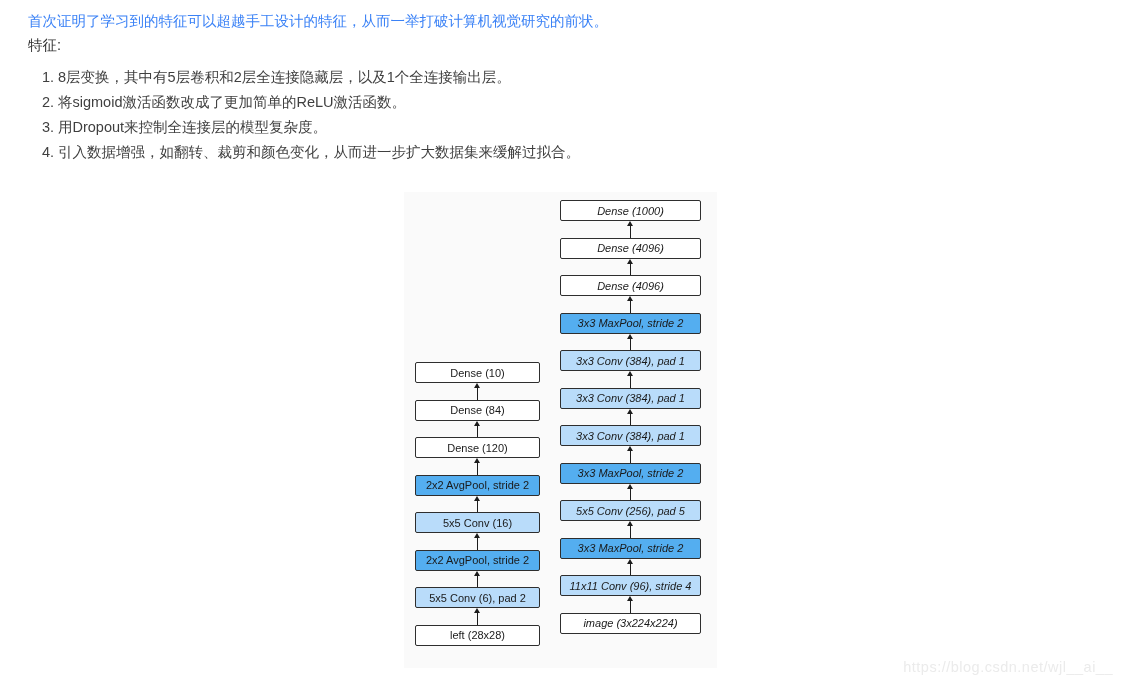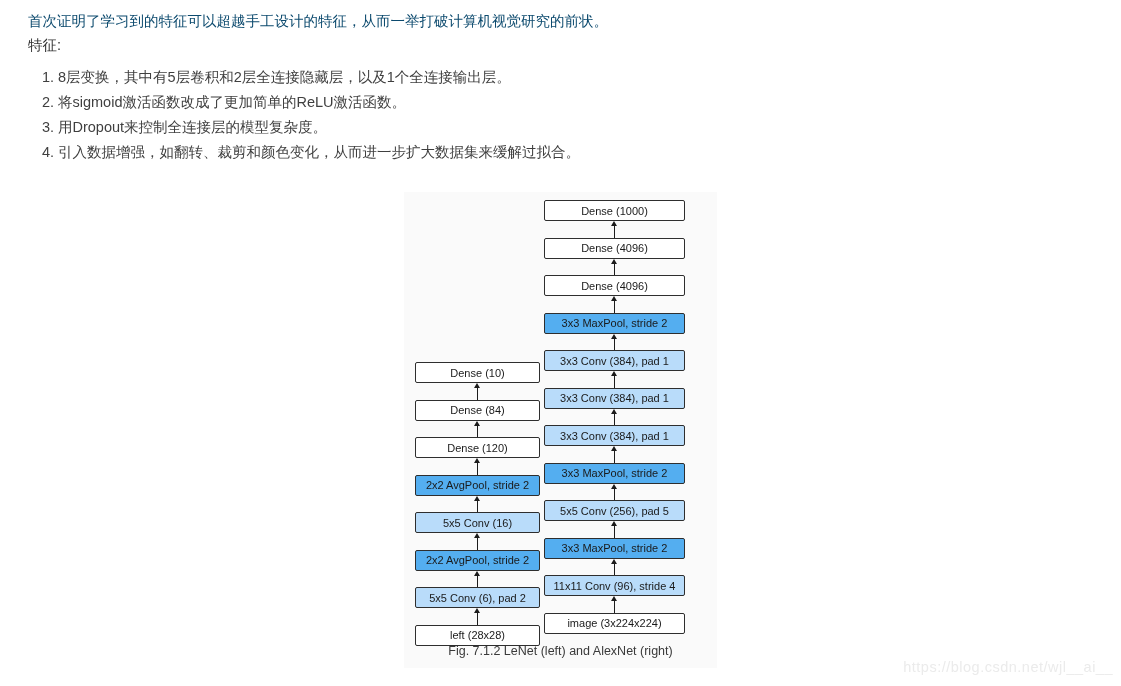--- a/index.html
+++ b/index.html
@@ -4,40 +4,40 @@
 <style>
   * { margin:0; padding:0; box-sizing:border-box; }
   html,body { background:#ffffff; }
   body {
     width:1121px; height:686px; position:relative; overflow:hidden;
     font-family:"Liberation Sans","DejaVu Sans",sans-serif;
     color:#3f3f3f;
   }
   .para {
     position:absolute; left:28px; top:11px;
-    font-size:14.5px; line-height:20px; color:#0c4a6e;
+    font-size:14.5px; line-height:20px; color:#3b82f6;
   }
   .heading {
     position:absolute; left:28px; top:36px;
     font-size:14.5px; font-weight:normal; color:#333333;
   }
   .feature-list {
     position:absolute; left:28px; top:65px;
     padding-left:30px; list-style:decimal outside;
   }
   .feature-list li {
     font-size:14.5px; line-height:25px; color:#3f3f3f;
   }
   .diagram-panel {
     position:absolute; left:404px; top:192px;
     width:313px; height:476px; background:#fafafa;
   }
   .col { position:absolute; display:flex; flex-direction:column; }
   .col-left  { left:11px;  top:170px; width:125px; }
-  .col-right { left:140px; top:8px;   width:141px; }
+  .col-right { left:156px; top:8px;   width:141px;font-style:italic; }
   .box {
     height:21px; flex:0 0 21px;
     border:1.5px solid #2e2e2e; border-radius:2px;
     background:var(--plain,#ffffff);
     display:flex; align-items:center; justify-content:center;
     font-size:11px; color:#1a1a1a; white-space:nowrap;
   }
   .box.pool { background:var(--pool,#54aef0); }
   .box.conv { background:var(--conv,#b9dcfa); }
   .arrow { height:16.5px; flex:0 0 16.5px; position:relative; }
@@ -112,16 +112,15 @@
     <div class="arrow"></div>
     <div class="box conv">5x5 Conv (256), pad 5</div>
     <div class="arrow"></div>
     <div class="box pool">3x3 MaxPool, stride 2</div>
     <div class="arrow"></div>
     <div class="box conv">11x11 Conv (96), stride 4</div>
     <div class="arrow"></div>
     <div class="box plain">image (3x224x224)</div>
   </div>
 
-  <figcaption class="caption">Fig. 7.1.2  LeNet (left) and AlexNet (right)</figcaption>
 </figure>
 
 <div class="watermark">https://blog.csdn.net/wjl__ai__</div>
 
 </body></html>

